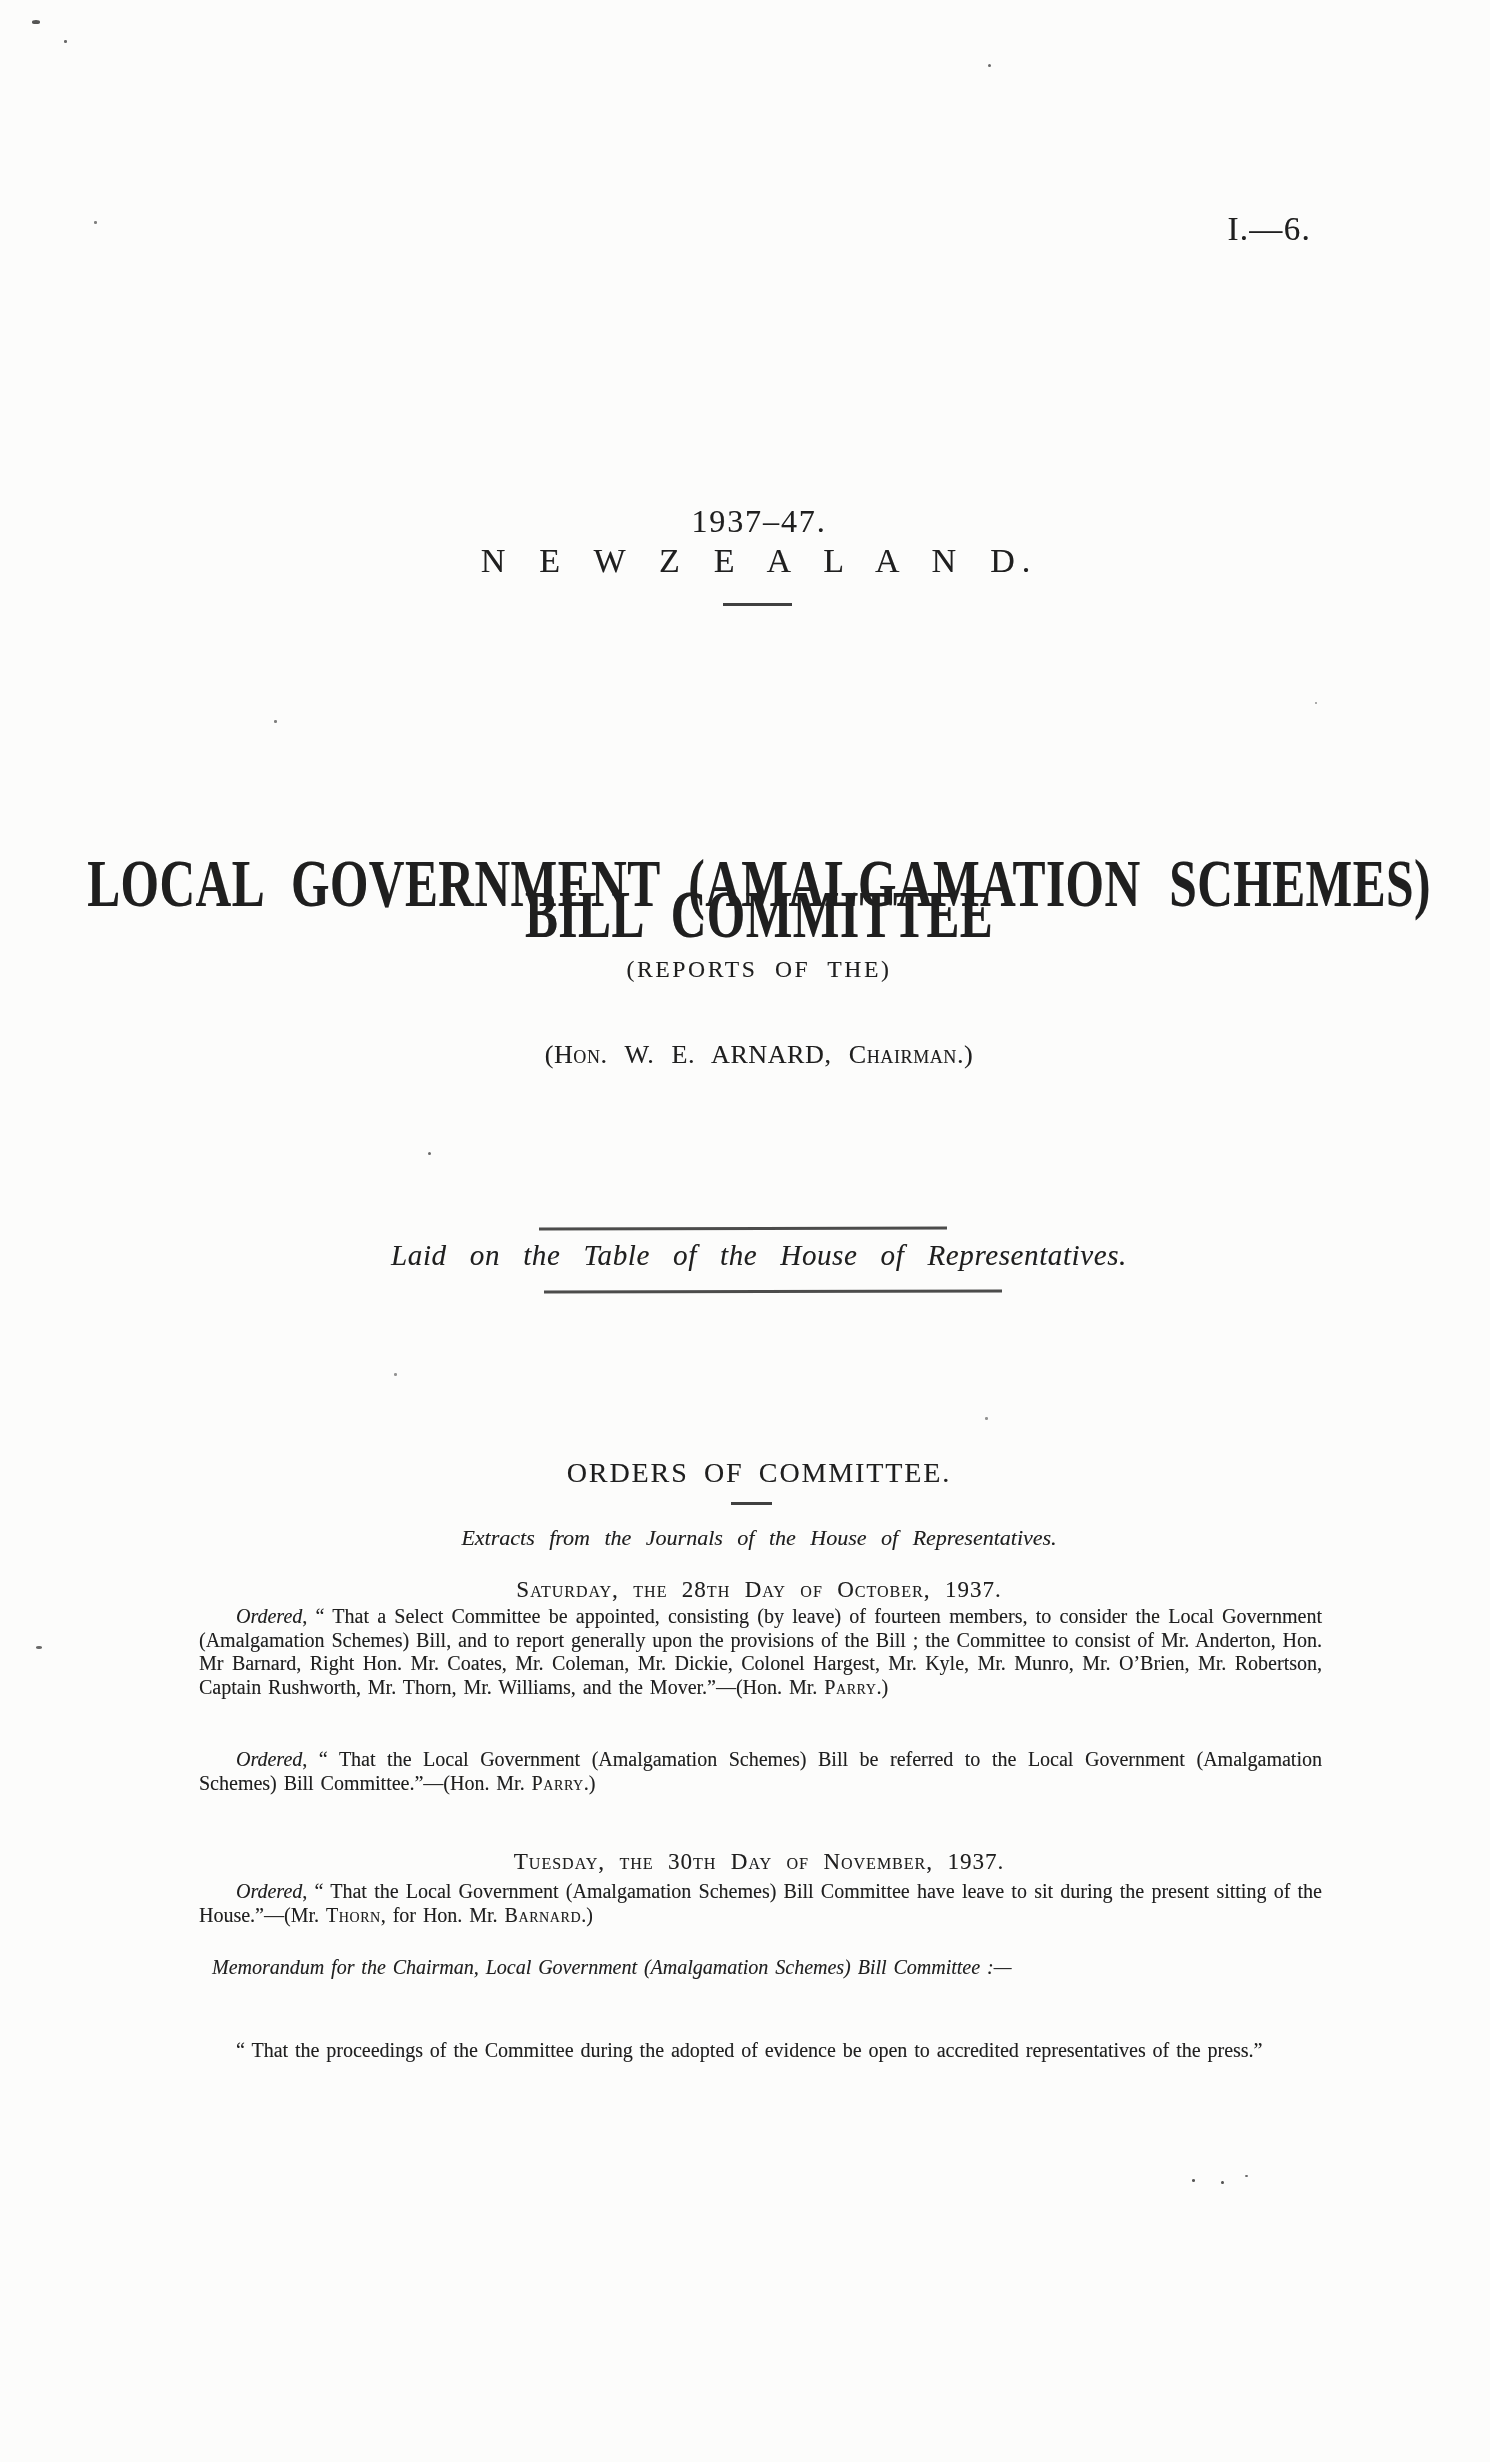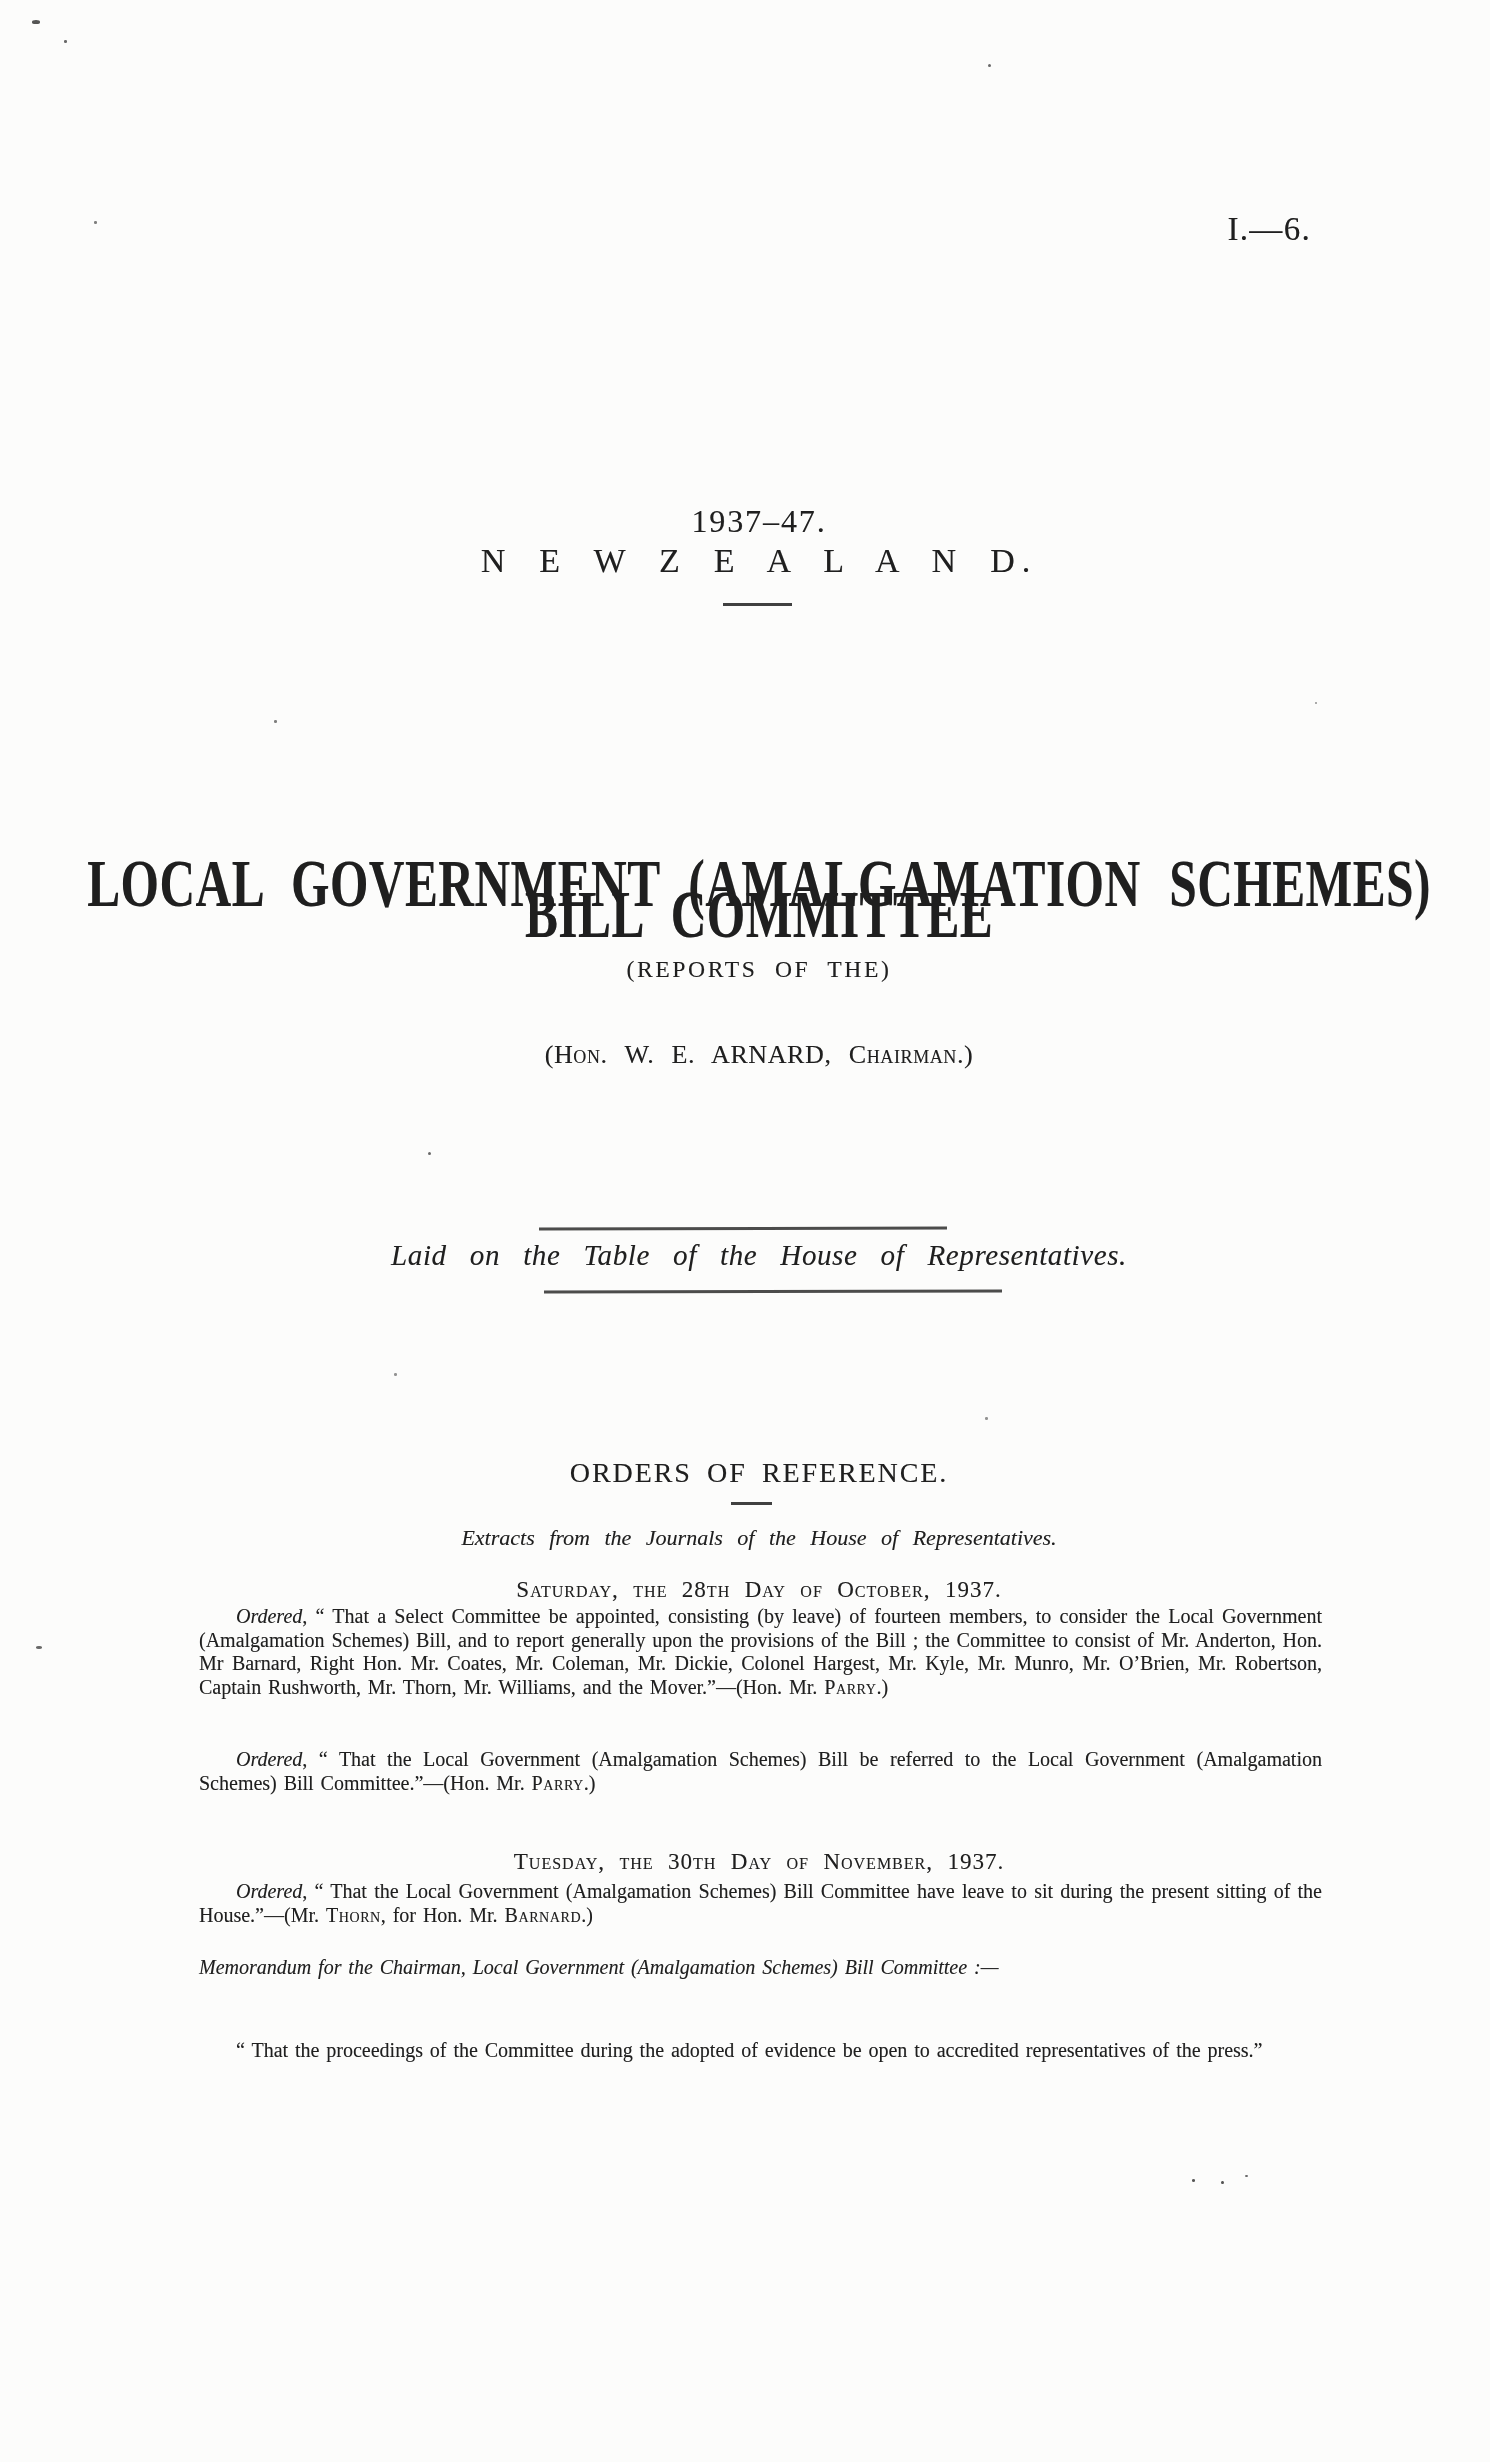--- a/index.html
+++ b/index.html
@@ -45,21 +45,21 @@
 
   .body-para {
     left:199px; width:1123px;
     font-size:20px; line-height:23.6px;
     text-align:justify; word-spacing:1.9px;
   }
   .indent { text-indent:37px; }
   .para-1 { top:1605px; }
   .para-2 { top:1748px; }
   .para-3 { top:1880px; }
-  .memo-line { top:1956px; }
+  .memo-line { top:1956px;margin-left:13px; }
   .para-4 { top:1990px; }
   .press-quote { top:2039px; }
 
   .seg-n  { }
   .seg-i  { font-style:italic; }
   .seg-sc { font-variant:small-caps; letter-spacing:0.6px; }
 
   .speck { position:absolute; background:#2a2a2a; border-radius:50%; }
 </style>
 </head>
@@ -80,21 +80,21 @@
     <span>BILL COMMITTEE</span>
   </div>
 
   <div class="abs centered reports-note">(REPORTS OF THE)</div>
   <div class="abs centered chairman-note">(Hon. W. E.  ARNARD, Chairman.)</div>
 
   <div class="abs laid-rule laid-rule-1"></div>
   <div class="abs centered laid-line">Laid on the Table of the House of Representatives.</div>
   <div class="abs laid-rule laid-rule-2"></div>
 
-  <div class="abs centered orders-heading">ORDERS OF REFERENCE.</div>
+  <div class="abs centered orders-heading">ORDERS OF COMMITTEE.</div>
   <div class="abs orders-dash"></div>
   <div class="abs centered extracts-line">Extracts from the Journals of the House of Representatives.</div>
 
   <div class="abs centered date-heading thursday">Saturday, the 28th Day of October, 1937.</div>
   <p class="abs body-para indent para-1"><span class="seg-i">Ordered</span><span class="seg-n">, “ That a Select Committee be appointed, consisting (by leave) of fourteen members, to consider the Local Government (Amalgamation Schemes) Bill, and to report generally upon the provisions of the Bill ;  the Committee to consist of Mr. Anderton, Hon. Mr Barnard, Right Hon. Mr. Coates, Mr. Coleman, Mr. Dickie, Colonel Hargest, Mr. Kyle, Mr. Munro, Mr. O’Brien, Mr. Robertson, Captain Rushworth, Mr. Thorn, Mr. Williams, and the Mover.”—(Hon. Mr. </span><span class="seg-sc">Parry</span><span class="seg-n">.)</span></p>
   <p class="abs body-para indent para-2"><span class="seg-i">Ordered</span><span class="seg-n">, “ That the Local Government (Amalgamation Schemes) Bill be referred to the Local Government (Amalgamation Schemes) Bill Committee.”—(Hon. Mr. </span><span class="seg-sc">Parry</span><span class="seg-n">.)</span></p>
 
   <div class="abs centered date-heading tuesday">Tuesday, the 30th Day of November, 1937.</div>
   <p class="abs body-para indent para-3"><span class="seg-i">Ordered</span><span class="seg-n">, “ That the Local Government (Amalgamation Schemes) Bill Committee have leave to sit during the present sitting of the House.”—(Mr. </span><span class="seg-sc">Thorn</span><span class="seg-n">, for Hon. Mr. </span><span class="seg-sc">Barnard</span><span class="seg-n">.)</span></p>
 

